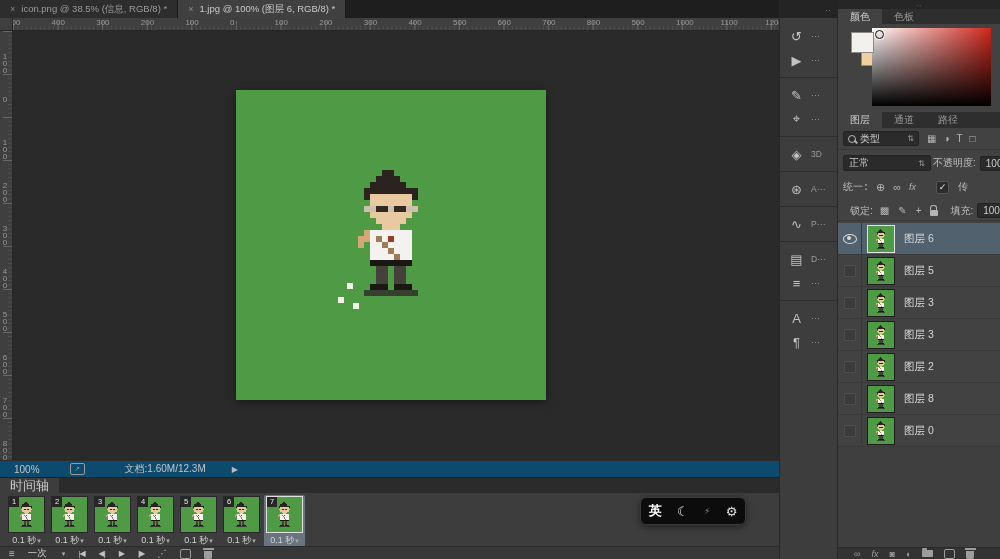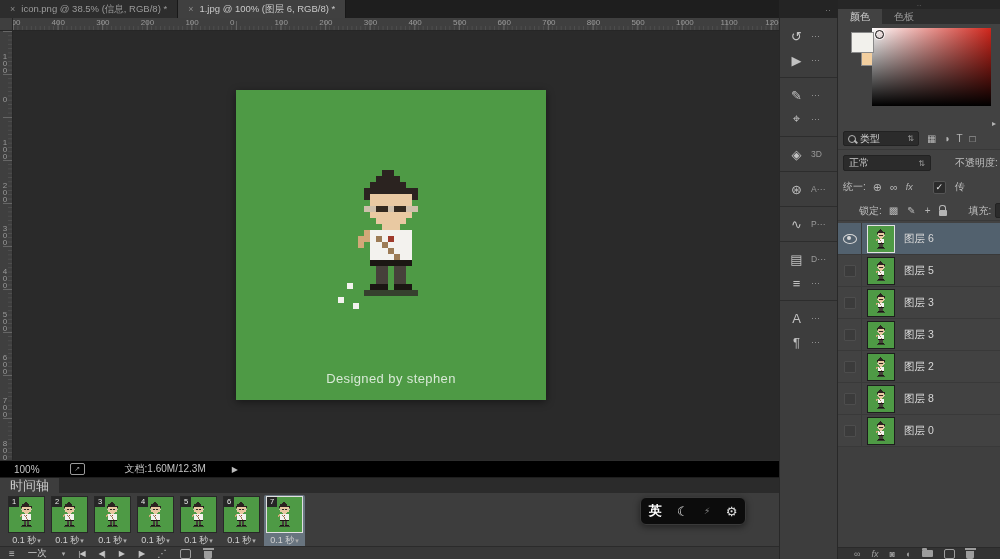--- a/index.html
+++ b/index.html
@@ -35,21 +35,21 @@
   
   .pasteboard{position:absolute;left:13px;top:31px;width:766px;height:429px;background:#2a2a2a;}
   .doc-canvas{position:absolute;left:223px;top:59px;width:310px;height:310px;background:#4e9a45;
               box-shadow:0 2px 8px rgba(0,0,0,.45);}
   .pixel-main{position:absolute;left:116px;top:80px;width:78px;height:126px;}
   .pixel-art svg{display:block;width:100%;height:100%;}
   .sparkle{position:absolute;width:6px;height:6px;background:#f3f2ee;}
   .credit{position:absolute;left:0;right:0;top:281px;text-align:center;font-size:13px;
           color:rgba(255,255,255,.78);letter-spacing:.4px;}
   
-  .statusbar{position:absolute;left:0;top:460px;width:779px;height:17px;background:#000000;
+  .statusbar{position:absolute;left:0;top:460px;width:779px;height:17px;background:#0c4a6e;
              border-top:1px solid #2d2d2d;box-sizing:border-box;display:flex;align-items:center;
              font-size:10px;color:#c5c5c5;}
   .sb-zoom{margin-left:14px;}
   .exporticon{margin-left:30px;width:13px;height:10px;border:1px solid #9a9a9a;border-radius:2px;
               font-size:7px;line-height:9px;text-align:center;color:#9a9a9a;}
   .sb-doc{margin-left:40px;}
   .sb-arrow{margin-left:26px;font-size:8px;color:#bbb;}
   
   .toolstrip{position:absolute;left:779px;top:18px;width:59px;height:541px;background:#3d3d3d;
              border-left:1px solid #282828;border-right:1px solid #282828;box-sizing:border-box;padding-top:6px;}
@@ -83,32 +83,32 @@
                   transform:rotate(45deg);right:-3px;bottom:-1px;}
   .typeselect .tlabel{font-size:10px;color:#cccccc;}
   .spin{margin-left:auto;font-size:8px;color:#999;}
   .iconrow{display:flex;align-items:center;color:#b5b5b5;}
   .filtericons{margin-left:8px;gap:7px;font-size:10px;}
   .blendrow{position:absolute;left:0;top:153px;width:220px;height:20px;display:flex;align-items:center;}
   .blendselect{margin-left:5px;width:88px;height:16px;background:#2b2b2b;border:1px solid #222;
                border-radius:2px;display:flex;align-items:center;padding:0 5px;box-sizing:border-box;
                font-size:10px;color:#cccccc;}
   .rowlabel{font-size:10px;color:#bfbfbf;white-space:nowrap;}
-  .oplabel{margin-left:24px;}
+  .oplabel{margin-left:2px;}
   .chip{margin-left:4px;background:#2b2b2b;border:1px solid #222;border-radius:2px;
         padding:1px 5px;font-size:10px;color:#cccccc;}
   .unifyrow{position:absolute;left:0;top:177px;width:220px;height:20px;display:flex;align-items:center;}
-  .unifyrow .rowlabel{margin-left:5px;}
+  .unifyrow .rowlabel{margin-left:5px;font-family:Liberation Mono, monospace;}
   .unifyicons{margin-left:7px;gap:8px;font-size:11px;}
   .checkwrap{display:flex;align-items:center;gap:4px;margin-left:20px;}
   .checkbox{width:11px;height:11px;background:#2b2b2b;border:1px solid #555;border-radius:2px;
             color:#e8e8e8;font-size:9px;line-height:11px;text-align:center;}
   .lockrow{position:absolute;left:0;top:201px;width:220px;height:20px;display:flex;align-items:center;
            border-bottom:1px solid #383838;box-sizing:border-box;}
-  .lockrow .rowlabel{margin-left:21px;}
+  .lockrow .rowlabel{margin-left:12px;}
   .lockicons{margin-left:7px;gap:9px;font-size:10px;}
   .lockicon{width:8px;height:6px;background:#b5b5b5;border-radius:1px;position:relative;margin-top:4px;}
   .lockicon::before{content:"";position:absolute;width:5px;height:4px;border:1.5px solid #b5b5b5;
                     border-bottom:none;border-radius:3px 3px 0 0;top:-5px;left:0;}
   .filllabel{margin-left:14px;}
   
   .layerslist{position:absolute;left:0;top:223px;width:162px;}
   .layerrow{position:relative;height:32px;background:#424242;border-bottom:1px solid #393939;
             display:flex;align-items:center;box-sizing:border-box;}
   .layerrow.sel{background:#52616e;}
@@ -355,21 +355,20 @@
             <rect x="6" y="20" width="1" height="1" fill="#36402e"></rect>
             <rect x="7" y="20" width="1" height="1" fill="#36402e"></rect>
             <rect x="8" y="20" width="1" height="1" fill="#36402e"></rect>
             <rect x="9" y="20" width="1" height="1" fill="#36402e"></rect>
             <rect x="10" y="20" width="1" height="1" fill="#36402e"></rect>
           </svg>
         </div>
       <div class="sparkle" style="left:111px;top:193px"></div>
       <div class="sparkle" style="left:102px;top:207px"></div>
       <div class="sparkle" style="left:117px;top:213px"></div>
-      <div class="credit">Designed by stephen</div>
     </div>
   </div>
 
   <div class="statusbar">
     <span class="sb-zoom">100%</span>
     <span class="exporticon">↗</span>
     <span class="sb-doc">文档:1.60M/12.3M</span>
     <span class="sb-arrow">▶</span>
   </div>
 
@@ -436,20 +435,25 @@
 
     <div class="colorbody">
       <div class="fgswatch"></div>
       <div class="bgswatch"></div>
       <div class="gradbox">
         <div class="gradcursor"></div>
       </div>
       <span class="gradarrow">▸</span>
     </div>
 
+    <div class="ptabs" style="top:112px;height:16px;line-height:16px">
+      <span class="ptab active">图层</span>
+      <span class="ptab">通道</span>
+      <span class="ptab">路径</span>
+    </div>
 
     <div class="filterrow">
       <span class="typeselect">
         <span class="magicon"></span>
         <span class="tlabel">类型</span>
         <span class="spin">⇅</span>
       </span>
       <span class="iconrow filtericons" id="filterIcons">
           <span>▦</span>
           <span>◑</span>

